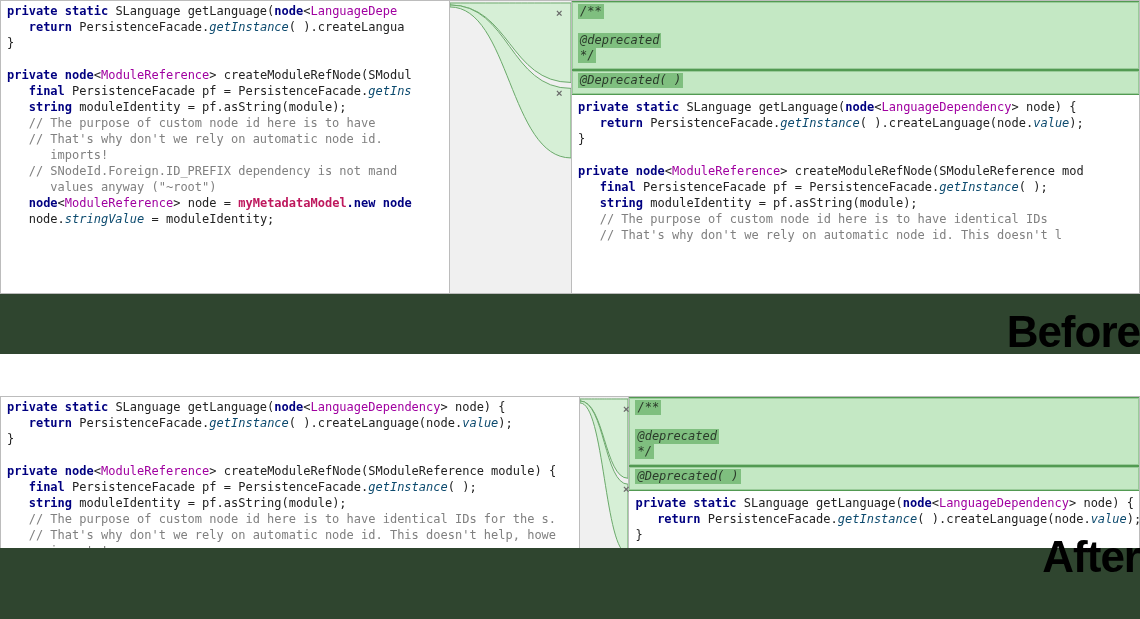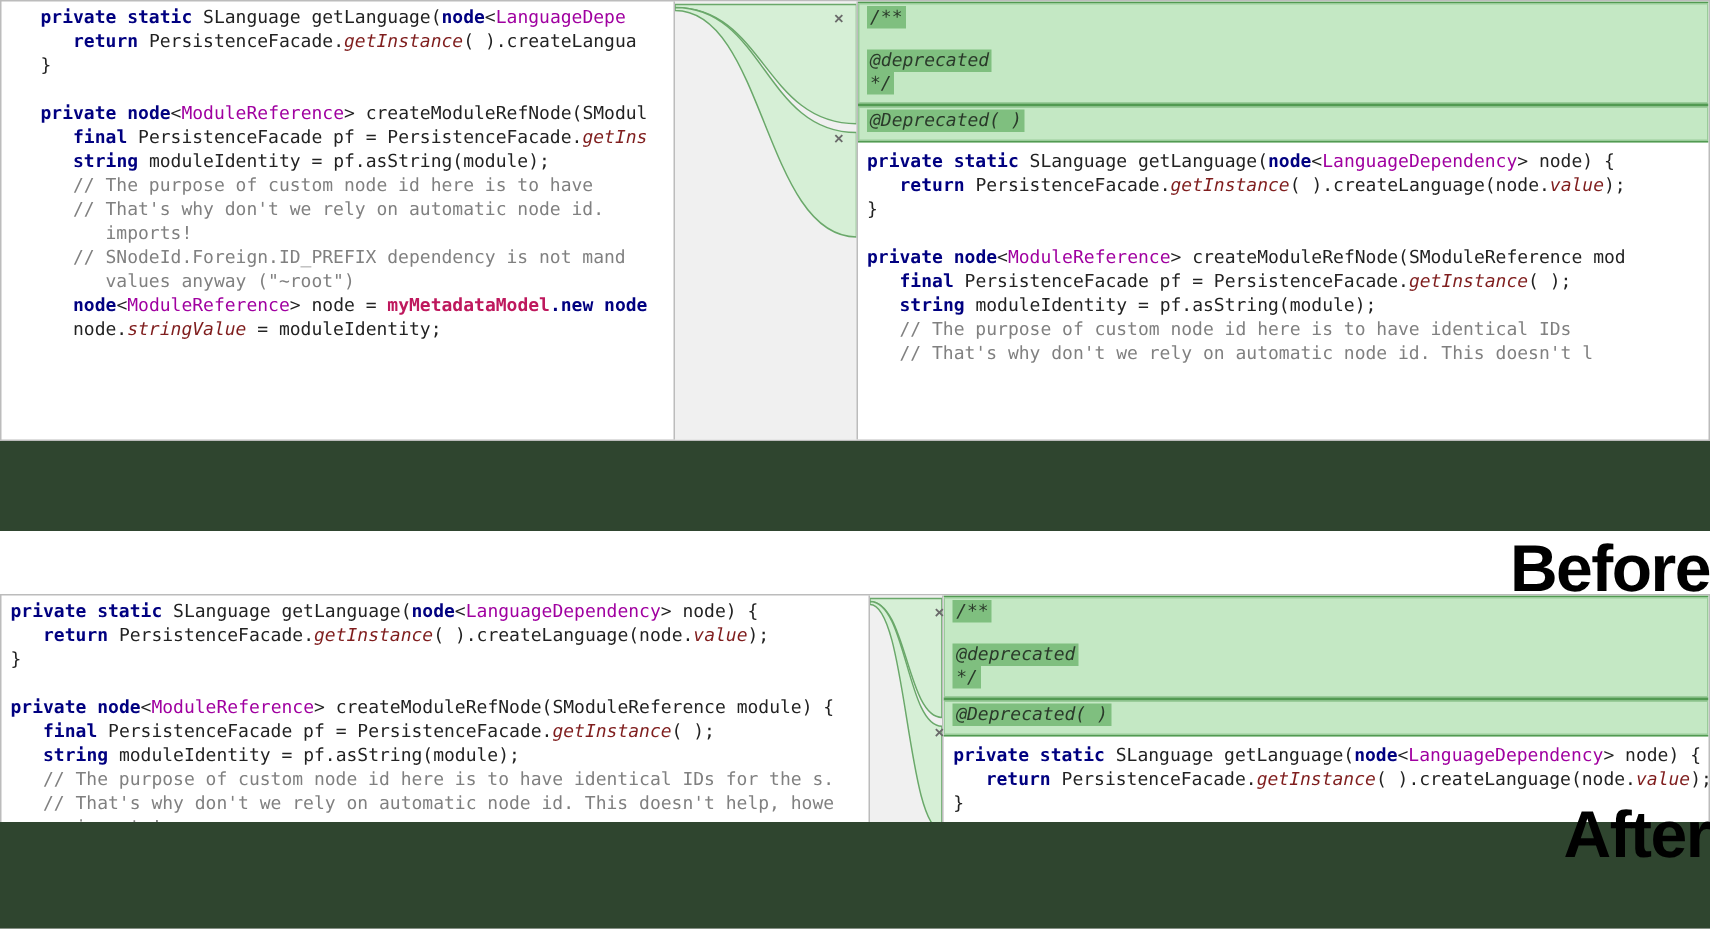--- a/index.html
+++ b/index.html
@@ -7,38 +7,38 @@
   .panel { position: absolute; left: 0; width: 1140px; }
   .before-panel { top: 0; height: 294px; }
   .after-panel  { top: 396px; height: 223px; }
   .dark-band    { position: absolute; left: 0; width: 1140px; background: #2f452f; }
   .band1 { top: 294px; height: 60px; }
   .band2 { top: 548px; height: 71px; }
   .caption {
     position: absolute; right: 0; font-family: Arial, Helvetica, sans-serif;
     font-weight: 900; color: #000; letter-spacing: -1px;
   }
-  .caption.before { top: 307px; font-size: 44px; margin-top: 48px; }
+  .caption.before { top: 307px; font-size: 44px; }
   .caption.after  { top: 532px; font-size: 44px; }
 
   .diff { display: flex; width: 100%; height: 100%; border: 1px solid #bcbcbc; }
   .side { position: relative; overflow: hidden; }
-  .before-panel .left  { width: 449px; border-right: 1px solid #bcbcbc; padding-left: 20px; }
+  .before-panel .left  { width: 449px; border-right: 1px solid #bcbcbc; }
   .before-panel .mid   { width: 122px; border-right: 1px solid #bcbcbc; background: #f0f0f0; position: relative; }
   .before-panel .right { width: 567px; }
   .after-panel  .left  { width: 580px; border-right: 1px solid #bcbcbc; }
   .after-panel  .mid   { width: 49px;  border-right: 1px solid #bcbcbc; background: #f0f0f0; position: relative; }
   .after-panel  .right { width: 510px; }
 
   .code { padding: 2px 6px; white-space: pre; line-height: 16px; color: #222; }
   .code .ln { display: block; min-height: 16px; }
 
   .kw { color: #000080; font-weight: 700; }
   .ty { color: #a000a0; }
-  .fld{ color: #7f1d1d; font-style: italic; }
+  .fld{ color: #0c4a6e; font-style: italic; }
   .mm { color: #be185d; font-weight: 700; }
   .cm { color: #808080; }
   .jd { color: #5f7a5f; font-style: italic; }
 
   .ins-block {
     background: #c4e8c4;
     border-top: 1px solid #529a52;
     border-bottom: 1px solid #529a52;
     box-shadow: 0 0 0 1px #9acc9a inset;
   }

